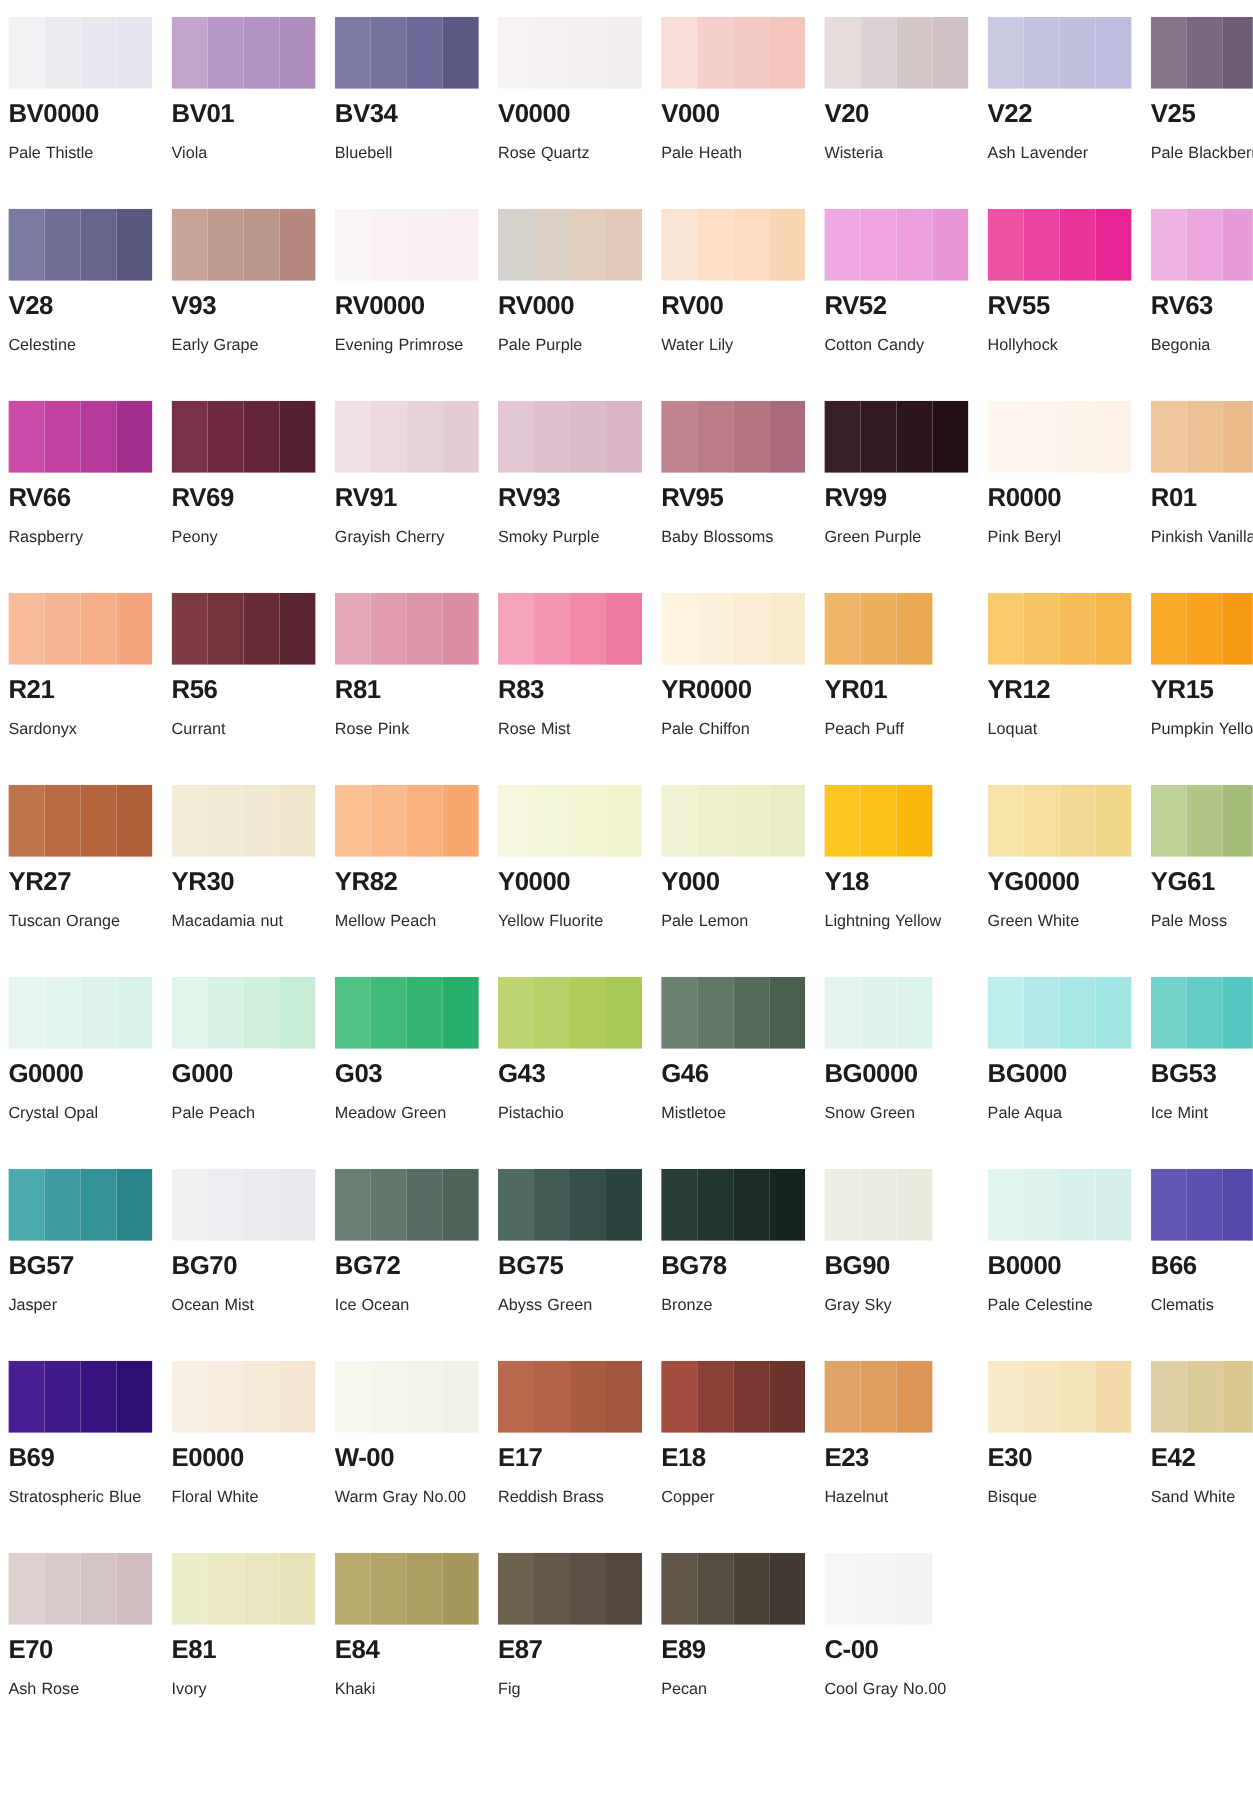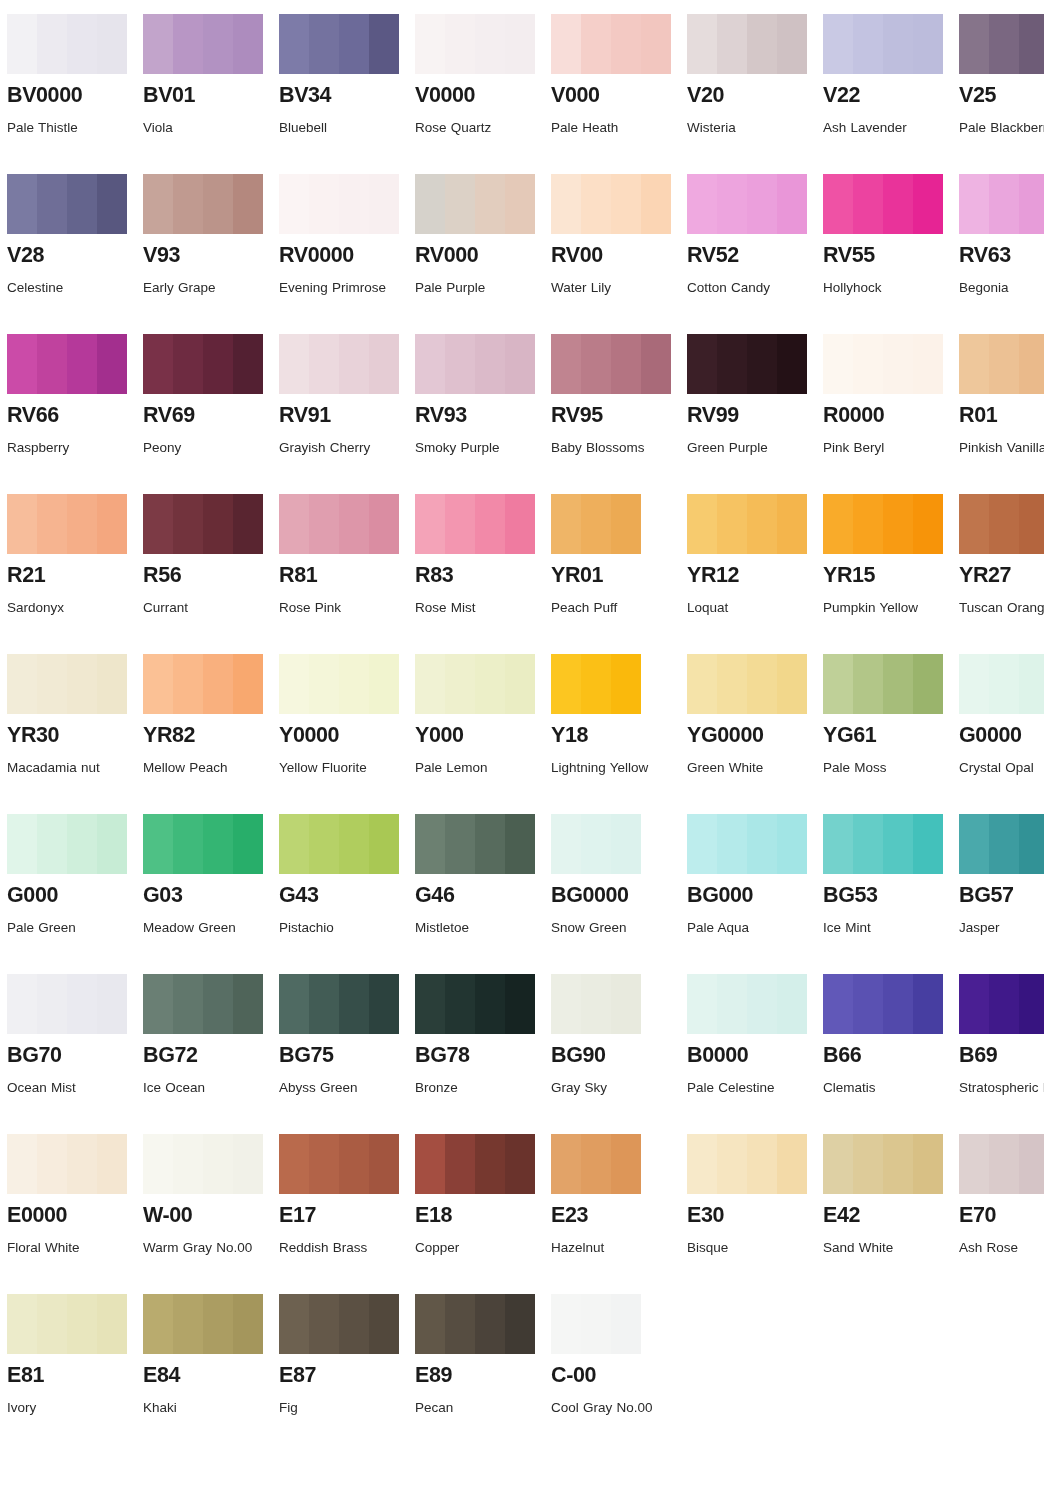--- a/index.html
+++ b/index.html
@@ -334,20 +334,30 @@
         <div class="band" style="left: 0%; width: 25%; background: rgb(244, 163, 184);"></div>
         <div class="band" style="left: 25%; width: 25%; background: rgb(243, 150, 176);"></div>
         <div class="band" style="left: 50%; width: 25%; background: rgb(242, 137, 168);"></div>
         <div class="band" style="left: 75%; width: 25%; background: rgb(239, 123, 160);"></div>
       </div>
       <div class="code">R83</div>
       <div class="cname">Rose Mist</div>
     </div>
     <div class="cell">
       <div class="swatch">
+        <div class="band" style="left: 0%; width: 25%; background: rgb(252, 243, 224);"></div>
+        <div class="band" style="left: 25%; width: 25%; background: rgb(251, 240, 218);"></div>
+        <div class="band" style="left: 50%; width: 25%; background: rgb(250, 237, 212);"></div>
+        <div class="band" style="left: 75%; width: 25%; background: rgb(249, 235, 208);"></div>
+      </div>
+      <div class="code">YR0000</div>
+      <div class="cname">Pale Chiffon</div>
+    </div>
+    <div class="cell">
+      <div class="swatch">
         <div class="band" style="left: 0%; width: 25%; background: rgb(239, 181, 103);"></div>
         <div class="band" style="left: 25%; width: 25%; background: rgb(238, 175, 92);"></div>
         <div class="band" style="left: 50%; width: 25%; background: rgb(236, 170, 83);"></div>
       </div>
       <div class="code">YR01</div>
       <div class="cname">Peach Puff</div>
     </div>
     <div class="cell">
       <div class="swatch">
         <div class="band" style="left: 0%; width: 25%; background: rgb(247, 203, 110);"></div>
@@ -458,21 +468,21 @@
       <div class="cname">Crystal Opal</div>
     </div>
     <div class="cell">
       <div class="swatch">
         <div class="band" style="left: 0%; width: 25%; background: rgb(224, 245, 233);"></div>
         <div class="band" style="left: 25%; width: 25%; background: rgb(215, 242, 226);"></div>
         <div class="band" style="left: 50%; width: 25%; background: rgb(207, 239, 219);"></div>
         <div class="band" style="left: 75%; width: 25%; background: rgb(199, 236, 213);"></div>
       </div>
       <div class="code">G000</div>
-      <div class="cname">Pale Green</div>
+      <div class="cname">Pale Peach</div>
     </div>
     <div class="cell">
       <div class="swatch">
         <div class="band" style="left: 0%; width: 25%; background: rgb(78, 193, 133);"></div>
         <div class="band" style="left: 25%; width: 25%; background: rgb(63, 186, 123);"></div>
         <div class="band" style="left: 50%; width: 25%; background: rgb(52, 181, 115);"></div>
         <div class="band" style="left: 75%; width: 25%; background: rgb(40, 174, 106);"></div>
       </div>
       <div class="code">G03</div>
       <div class="cname">Meadow Green</div>

